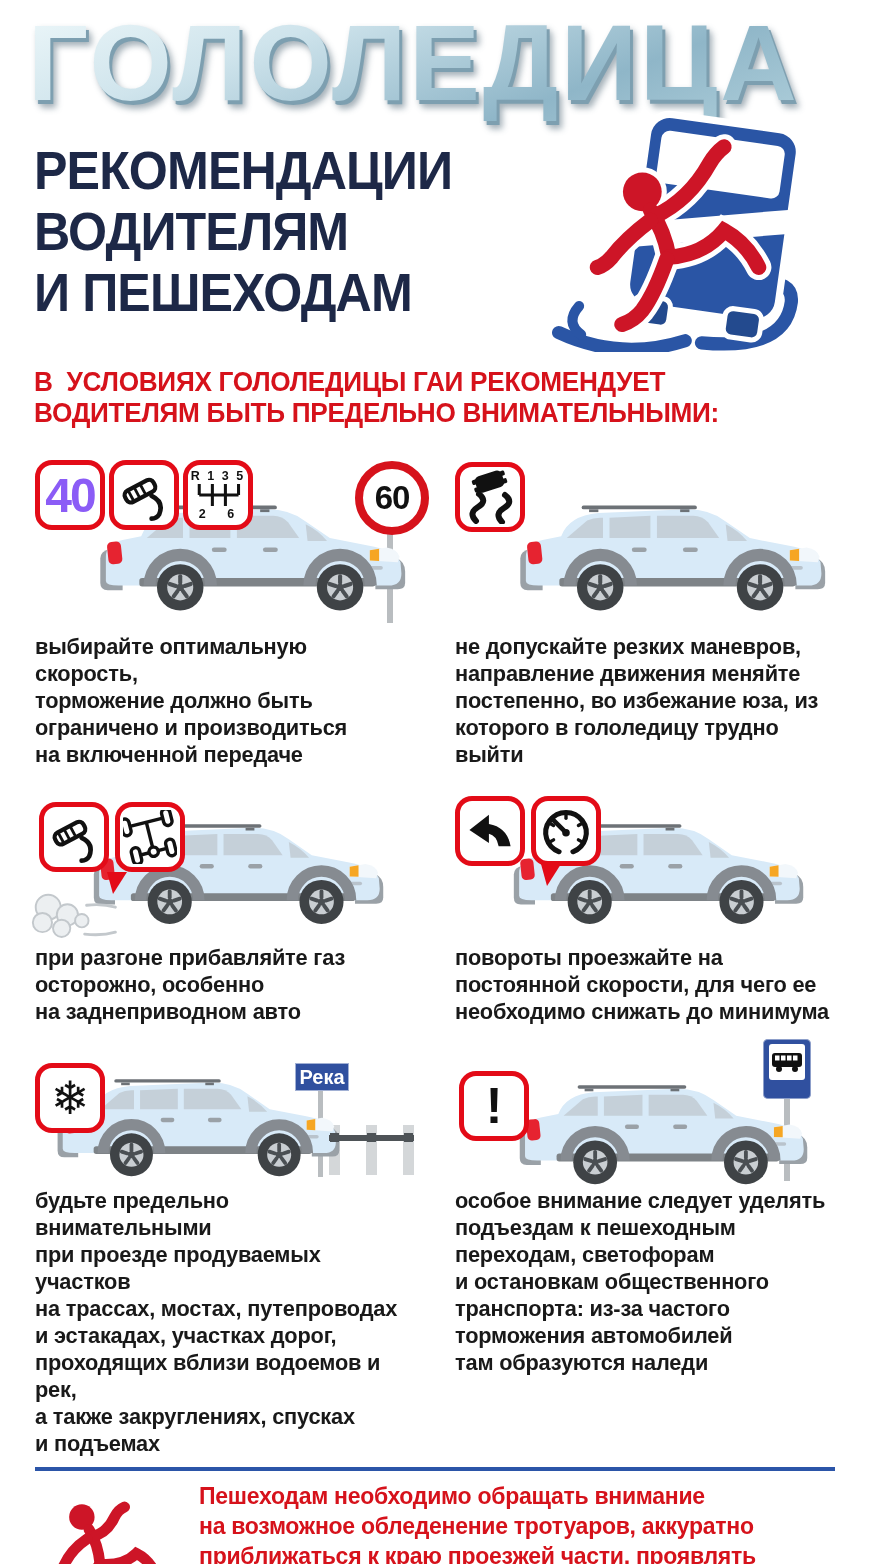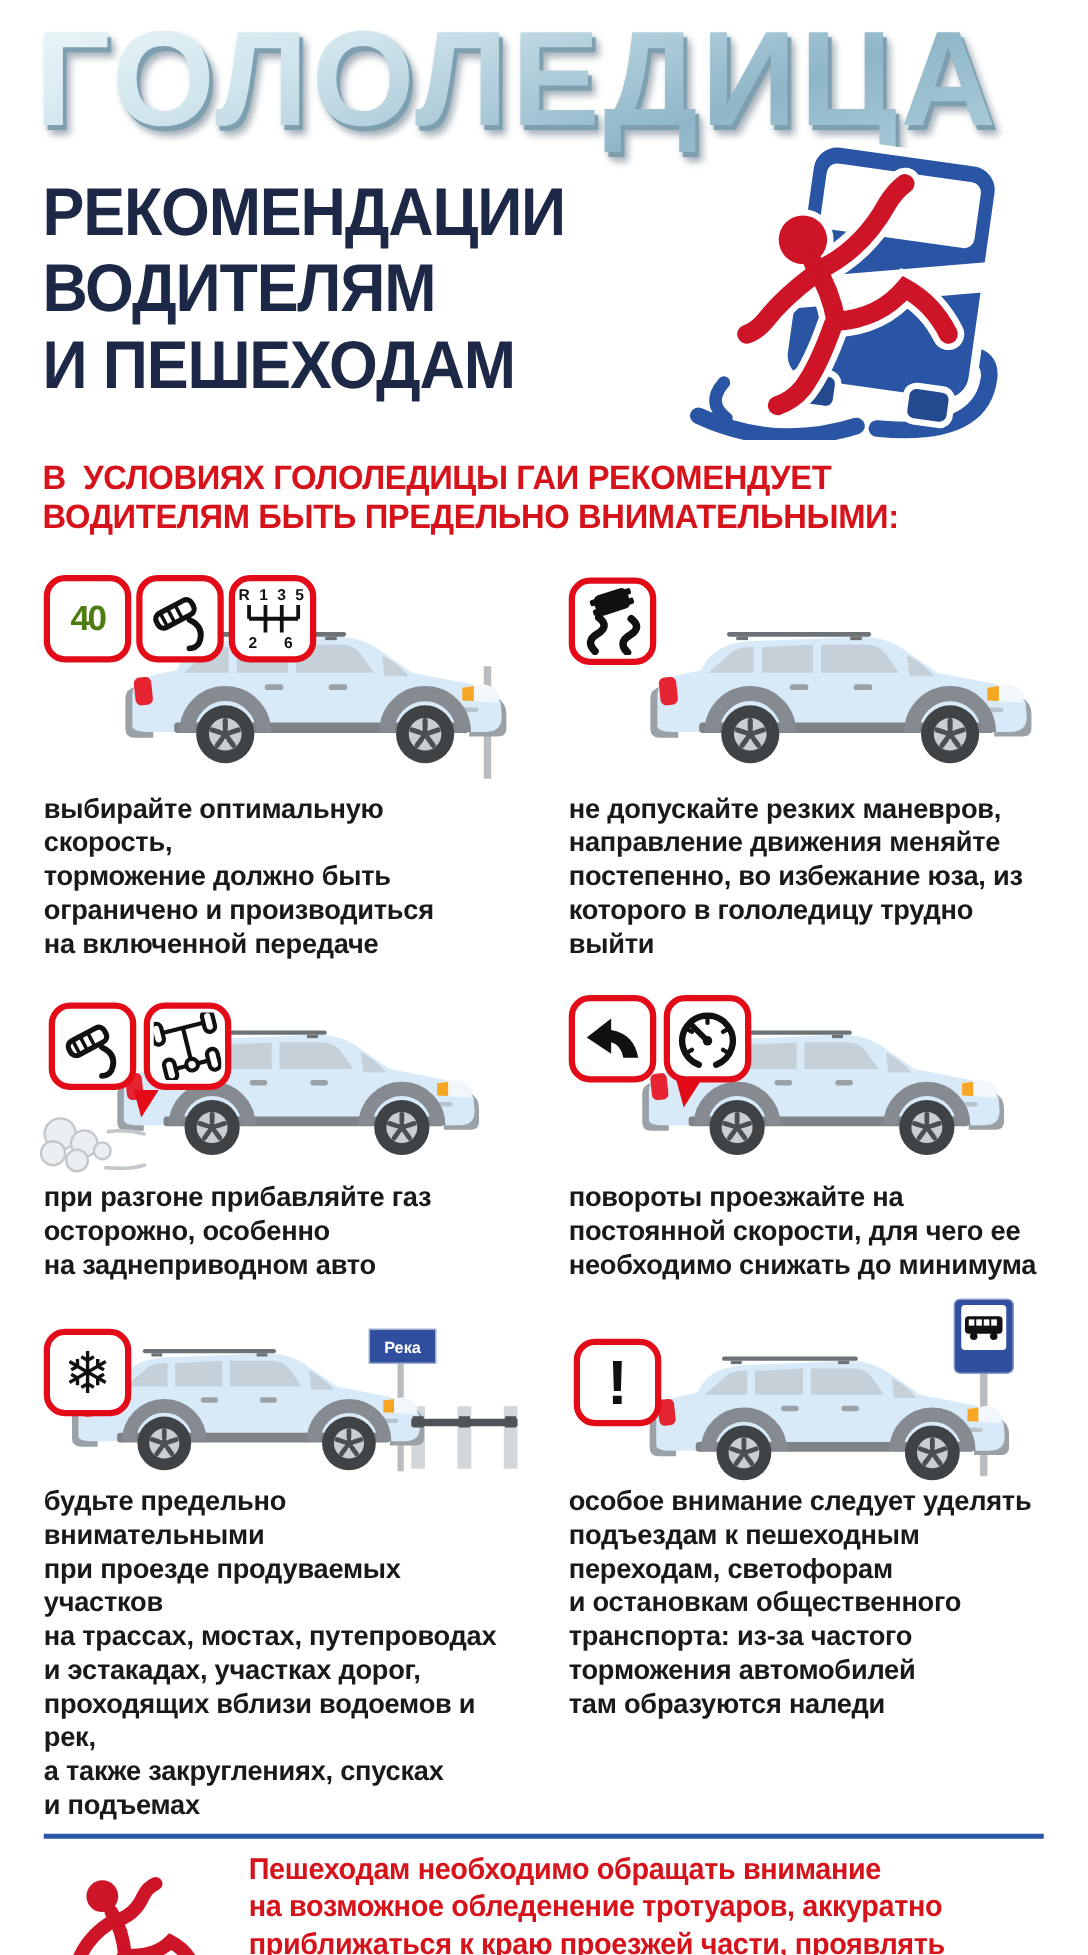--- a/index.html
+++ b/index.html
@@ -37,38 +37,38 @@
   .a-r1{height:172px;} .a-r2{height:146px;} .a-r3{height:142px;}
   .p-r1{margin-bottom:24px;} .p-r2{margin-bottom:14px;}
   .ptext{margin:6px 0 0 0;font-size:22px;line-height:27px;letter-spacing:-.2px;color:#191919;font-weight:600;transform:scaleX(.99);transform-origin:left top;}
   .car{position:absolute;z-index:1;}
 
   .ibox{
     position:absolute;z-index:3;width:70px;height:70px;box-sizing:border-box;background:#fff;
     border:5px solid var(--icon-border-red);border-radius:17px;
     display:flex;align-items:center;justify-content:center;flex-direction:column;
   }
-  .ibox .num{font-size:28px;font-weight:bold;color:#4d7c0f;letter-spacing:-2px;}
+  .ibox .num{font-size:48px;font-weight:bold;color:#8b5cf6;letter-spacing:-2px;}
   .gear-top,.gear-bot{font-size:12.5px;font-weight:bold;color:#111;line-height:12px;}
   .gear-top{letter-spacing:2px;}
   .gear-bot{letter-spacing:9px;margin-left:6px;}
   .glyph-snow{font-size:46px;line-height:46px;color:#111;font-family:"DejaVu Sans",sans-serif;}
   .glyph-excl{font-size:50px;line-height:50px;font-weight:bold;color:#111;}
 
   .round-sign{
     position:absolute;z-index:3;width:74px;height:74px;box-sizing:border-box;border-radius:50%;
     border:8px solid var(--accent-red);background:#fff;display:flex;align-items:center;justify-content:center;
   }
   .round-sign .num{font-size:33px;font-weight:bold;color:#111;letter-spacing:-1px;}
   .post{position:absolute;z-index:0;background:#b9bdc0;}
 
   .river-sign{
     position:absolute;z-index:3;width:54px;height:28px;background:var(--sign-blue);
     box-shadow:inset 0 0 0 1px rgba(255,255,255,.55);
-    color:#fff;font-size:13px;font-weight:bold;display:flex;align-items:center;justify-content:center;
+    color:#fff;font-size:20px;font-weight:bold;display:flex;align-items:center;justify-content:center;
   }
   .bar-post{position:absolute;z-index:0;width:11px;height:50px;background:#d4d7d9;}
   .bar-rail{position:absolute;z-index:1;height:6px;background:#4e5357;}
   .bar-knot{position:absolute;z-index:2;width:9px;height:9px;background:#4e5357;}
 
   .bus-sign{position:absolute;z-index:3;width:48px;height:60px;background:var(--sign-blue);border-radius:5px;
     box-shadow:inset 0 0 0 1px rgba(255,255,255,.45);}
   .bus-plate{position:absolute;left:6px;top:5px;width:36px;height:36px;background:#fff;border-radius:3px;}
 
   .tail{position:absolute;z-index:2;}
@@ -204,20 +204,23 @@
           <svg width="50" height="26" viewBox="0 0 56 28">
             <g stroke="#111" stroke-width="3.4" fill="none">
               <path d="M7 1.6 V14 M21.7 1.6 V14 M36.3 1.6 V14 M51 1.6 V14"></path>
               <path d="M7 14 H51"></path>
               <path d="M21.7 14 V26.4 M36.3 14 V26.4"></path>
             </g>
           </svg>
           <span class="gear-bot">2 6</span>
         </div>
         <div class="post" style="left:352px;top:78px;width:6px;height:90px"></div>
+        <div class="round-sign" style="left:320px;top:6px">
+          <span class="num">60</span>
+        </div>
       </div>
       <p class="ptext pw">выбирайте оптимальную скорость,
 торможение должно быть
 ограничено и производиться
 на включенной передаче</p>
     </section>
 
     <section class="panel p-r1">
       <div class="art a-r1">
         <svg class="car" style="left:56px;top:44px" width="316" height="121" viewBox="0 0 340 130">

